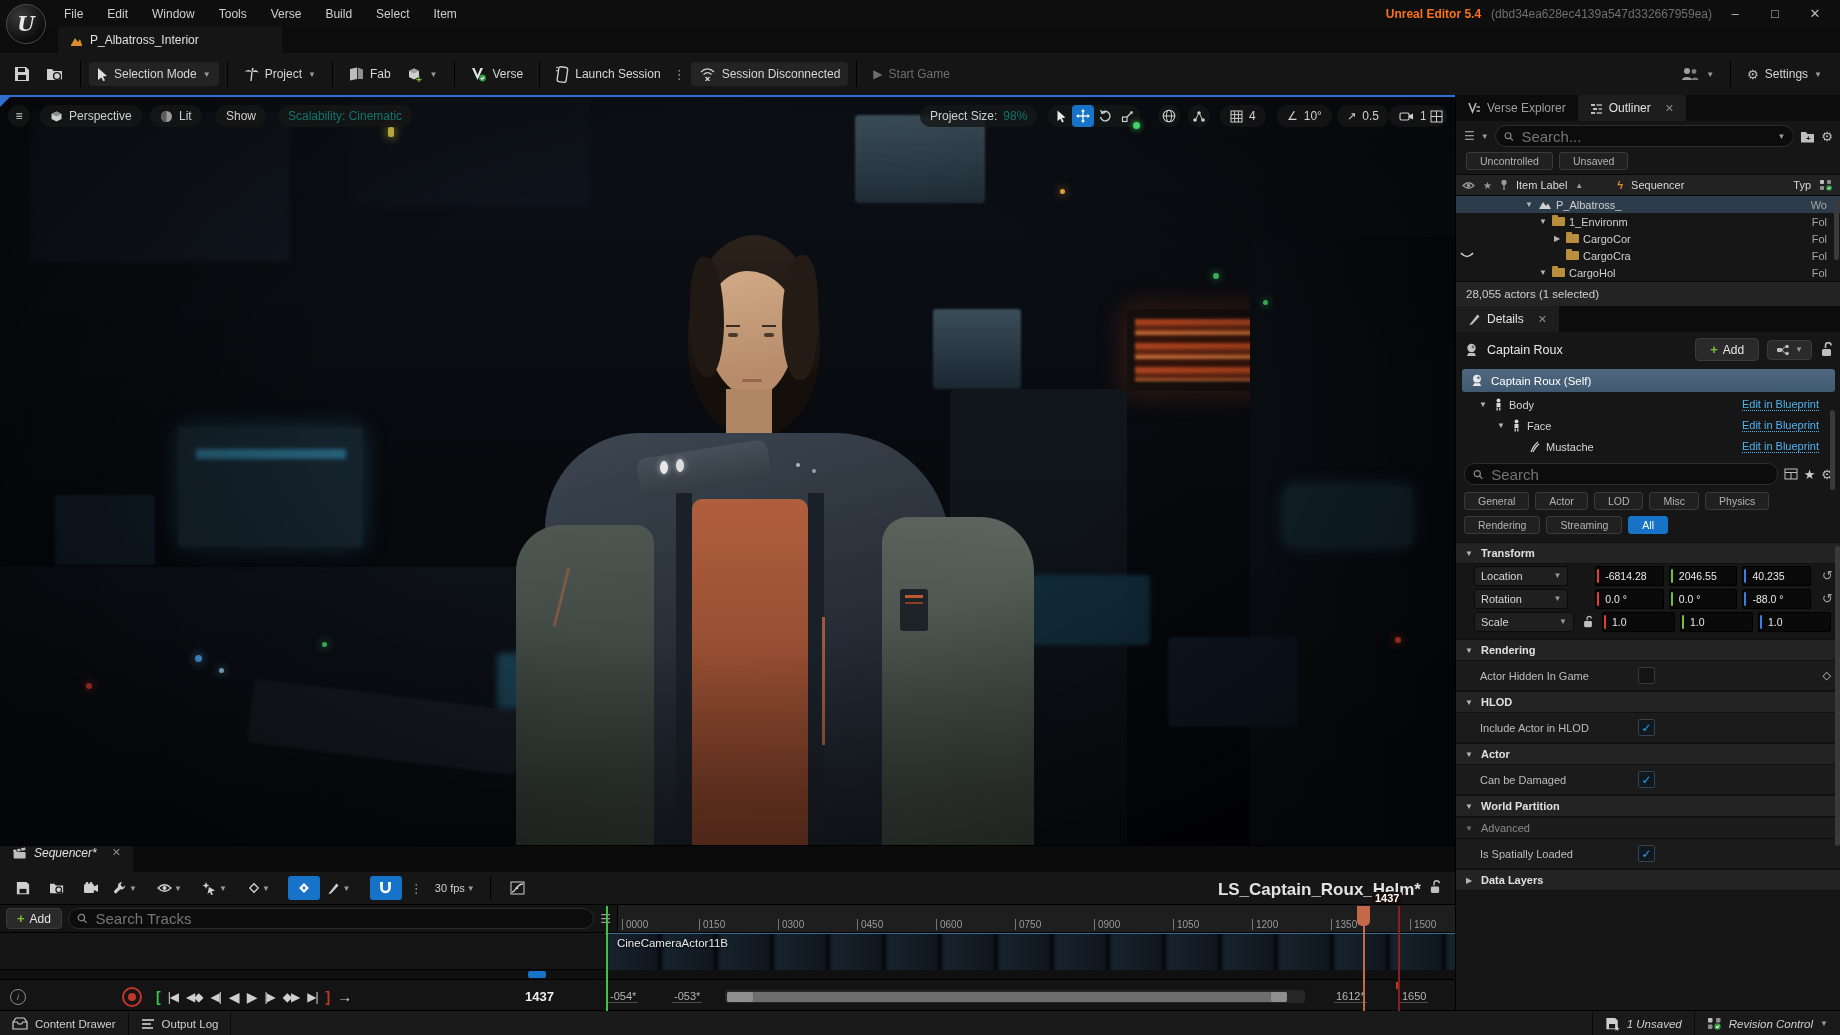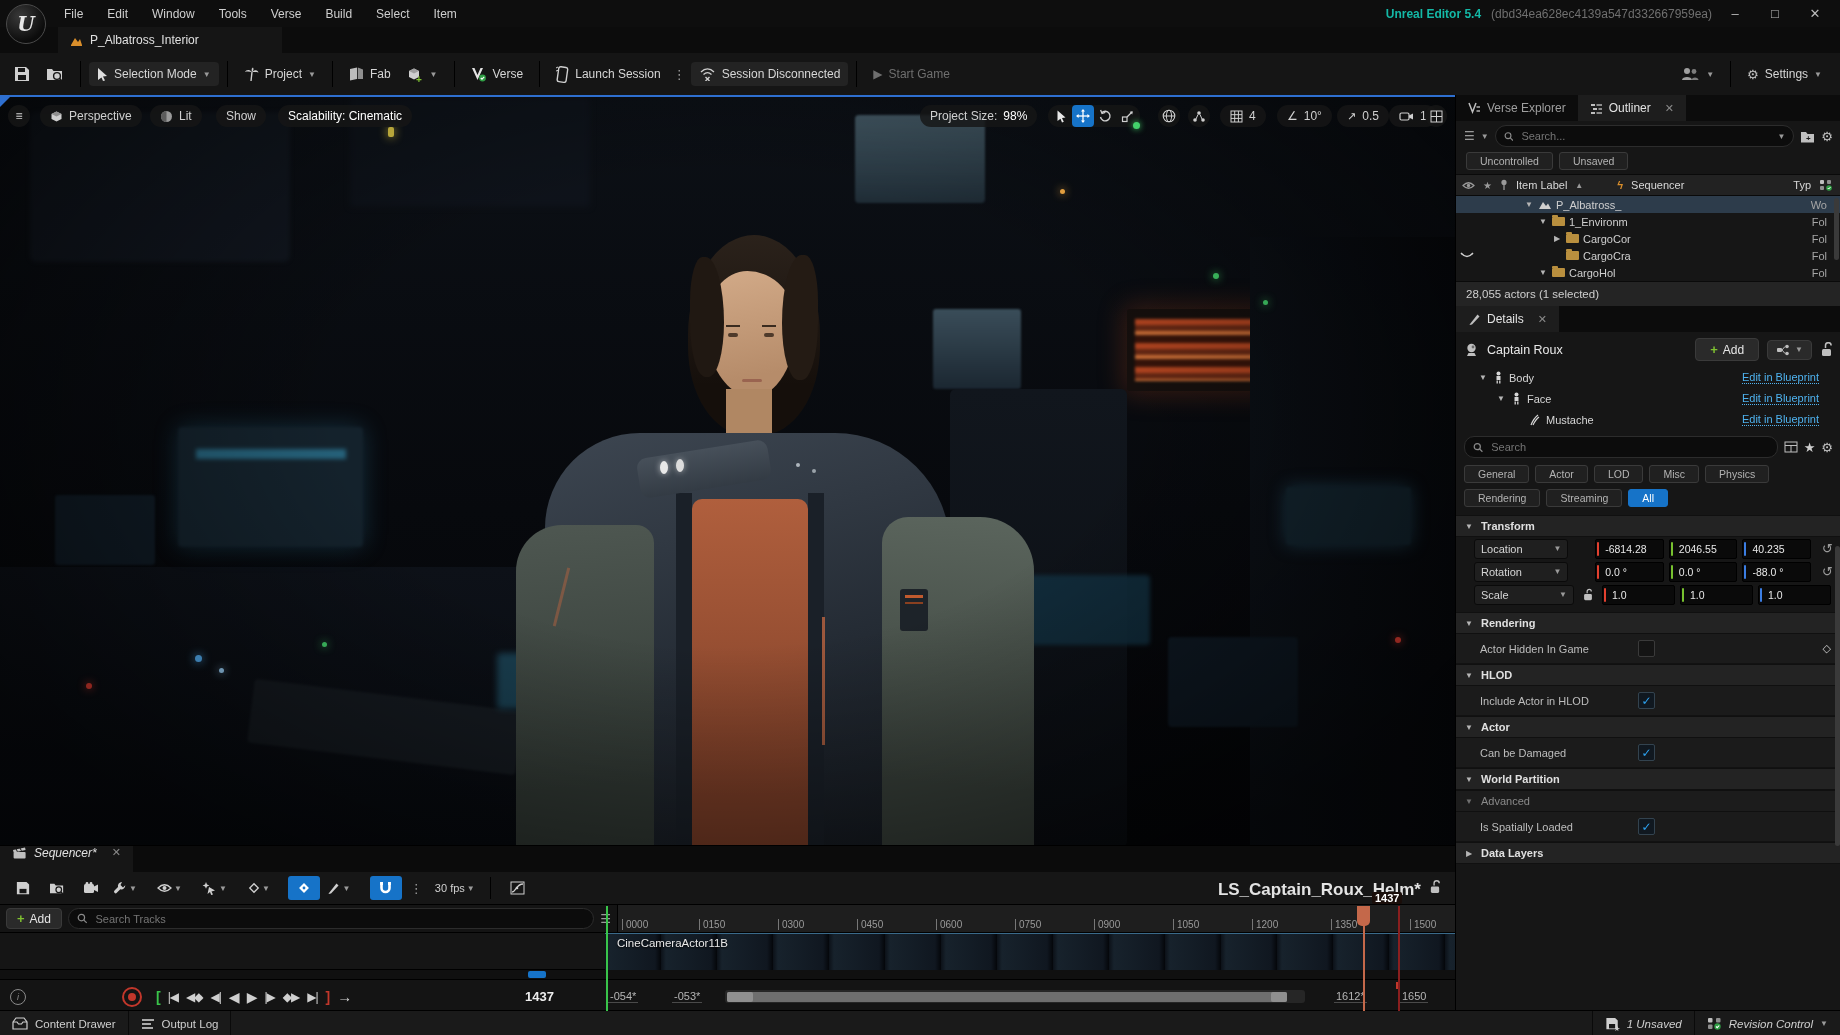--- a/index.html
+++ b/index.html
@@ -10,21 +10,21 @@
   svg{display:block;}
 
   
   #titlebar{left:0;top:0;width:1840px;height:27px;background:#0e0e0e;display:flex;align-items:center;}
   #uelogo{position:absolute;left:6px;top:4px;width:38px;height:38px;border-radius:50%;
           background:radial-gradient(circle at 35% 30%,#3a3a3a,#0c0c0c 70%);border:1px solid #4a4a4a;z-index:20;
           display:flex;align-items:center;justify-content:center;color:#e8e8e8;
           font-family:"DejaVu Serif",serif;font-style:italic;font-weight:bold;font-size:20px;}
   .menu{padding:0 12px;color:#cfcfcf;font-size:12px;height:27px;display:flex;align-items:center;cursor:default;}
   #titlebar-right{position:absolute;right:8px;top:0;height:27px;display:flex;align-items:center;gap:6px;}
-  #wintitle{color:#14b8a6;font-size:12px;font-weight:bold;}
+  #wintitle{color:#f97316;font-size:12px;font-weight:bold;}
   #buildid{color:#6f6f6f;font-size:12px;font-weight:normal;margin-left:4px;}
   .winbtn{width:34px;height:22px;display:flex;align-items:center;justify-content:center;color:#bbb;font-size:13px;}
 
   
   #tabrow{left:0;top:27px;width:1840px;height:26px;background:#0c0c0c;}
   #leveltab{position:absolute;left:58px;top:0;height:26px;width:212px;background:#151515;
             display:flex;align-items:center;gap:7px;padding-left:12px;color:#e0e0e0;font-size:12px;}
 
   
   #maintoolbar{left:0;top:53px;width:1840px;height:42px;background:#151515;border-bottom:1px solid #000;
@@ -35,35 +35,35 @@
   .dots3{color:#9a9a9a;font-size:13px;letter-spacing:1px;padding:0 4px;}
   .pillbtn{background:#232323;border-radius:4px;}
   .dim{color:#6f6f6f;}
   #toolbar-right{position:absolute;right:10px;top:53px;height:42px;display:flex;align-items:center;}
 
   
   #viewport{left:0;top:95px;width:1455px;height:750px;background:#06080c;border-top:2px solid #2e6fd0;overflow:hidden;}
   #vp-corner{position:absolute;left:0;top:0;width:0;height:0;border-left:10px solid #2e6fd0;border-bottom:10px solid transparent;z-index:9;}
   .vpill{position:absolute;top:8px;height:22px;background:rgba(22,22,22,.82);border-radius:11px;
          display:flex;align-items:center;gap:6px;padding:0 10px;color:#d0d0d0;font-size:12px;z-index:8;}
-  .yellow{color:#ffffff;}
+  .yellow{color:#0f766e;}
   .vtool{width:22px;height:22px;display:flex;align-items:center;justify-content:center;border-radius:4px;color:#cfcfcf;}
   .vtool.active{background:#1673c8;color:#fff;}
   .scene{position:absolute;}
 
   
   #rightpanel{left:1455px;top:95px;width:385px;height:915px;background:#161616;border-left:1px solid #000;}
   .ptabbar{display:flex;background:#0c0c0c;height:26px;align-items:stretch;}
   .ptab{display:flex;align-items:center;gap:6px;padding:0 12px;color:#9f9f9f;font-size:12px;}
   .ptab.active{background:#1d1d1d;color:#e3e3e3;}
   .xclose{color:#8a8a8a;font-size:11px;margin-left:8px;}
   .srow{display:flex;align-items:center;gap:6px;padding:4px 8px;}
   .searchbox{flex:1;background:#0c0c0c;border:1px solid #2c2c2c;border-radius:11px;height:20px;
              display:flex;align-items:center;gap:6px;padding:0 8px;color:#777;}
-  .searchbox input{background:transparent;border:0;outline:0;color:#cfcfcf;font-size:11px;width:100%;
+  .searchbox input{background:transparent;border:0;outline:0;color:#cfcfcf;font-size:15px;width:100%;
                    font-family:"Liberation Sans","DejaVu Sans",sans-serif;}
   .chip{background:#202020;border:1px solid #3a3a3a;border-radius:3px;padding:2px 13px;color:#b3b3b3;font-size:10.5px;}
   .chip.on{background:#1673c8;border-color:#1673c8;color:#fff;}
   .hdr-ico{color:#9a9a9a;}
   #outl-rows .orow{display:flex;align-items:center;height:17px;font-size:11px;color:#cfcfcf;}
   .orow.sel{background:#2d3c4b;}
   .folder{width:13px;height:9px;background:#b98f3e;border-radius:1px;position:relative;flex:none;}
   .folder:before{content:"";position:absolute;left:0;top:-2px;width:6px;height:2px;background:#b98f3e;border-radius:1px 1px 0 0;}
   .tri{font-size:8px;color:#b5b5b5;width:10px;text-align:center;flex:none;}
   .typecol{position:absolute;right:14px;color:#a5a5a5;}
@@ -574,20 +574,29 @@
               <line x1="6" y1="6" x2="9" y2="2.5" stroke="#bfbfbf"></line>
               <line x1="6" y1="6" x2="9" y2="9.5" stroke="#bfbfbf"></line>
           </svg>
           <span class="chev">▼</span>
         </div>
         <svg width="13" height="15" viewBox="0 0 13 15">
           <rect x="2" y="7" width="9" height="7" rx="1.5" fill="#bfbfbf"></rect>
             <path d="M4 7 V4.5 a2.8 2.8 0 0 1 5.6 0" fill="none" stroke="#bfbfbf" stroke-width="1.5" transform="translate(1.5,-1)"></path>
         </svg>
       </div>
+      <div class="selfrow">
+        <svg width="14" height="13" viewBox="0 0 15 14">
+          <circle cx="7.5" cy="5" r="4.2" fill="#e8e8e8"></circle>
+            <circle cx="9" cy="4" r="1.4" fill="#55708a"></circle>
+            <path d="M3 13 h9 l-1.5 -3 h-6 Z" fill="#e8e8e8"></path>
+        </svg>
+        <span>Captain Roux (Self)</span>
+        <div class="vscroll" style="right:6px;top:104px;height:80px;position:absolute;"></div>
+      </div>
       <div class="comprow">
         <span style="width:22px;flex:none;"></span>
           <span class="tri">▼</span>
         <svg width="11" height="13" viewBox="0 0 11 13" style="margin:0 5px;">
           <circle cx="5.5" cy="2.5" r="2" fill="#d6d6d6"></circle>
             <rect x="3.5" y="5" width="4" height="4" fill="#d6d6d6"></rect>
             <line x1="4.2" y1="9.5" x2="4.2" y2="12.5" stroke="#d6d6d6" stroke-width="1.3"></line>
             <line x1="6.8" y1="9.5" x2="6.8" y2="12.5" stroke="#d6d6d6" stroke-width="1.3"></line>
         </svg>
         <span>Body</span>

